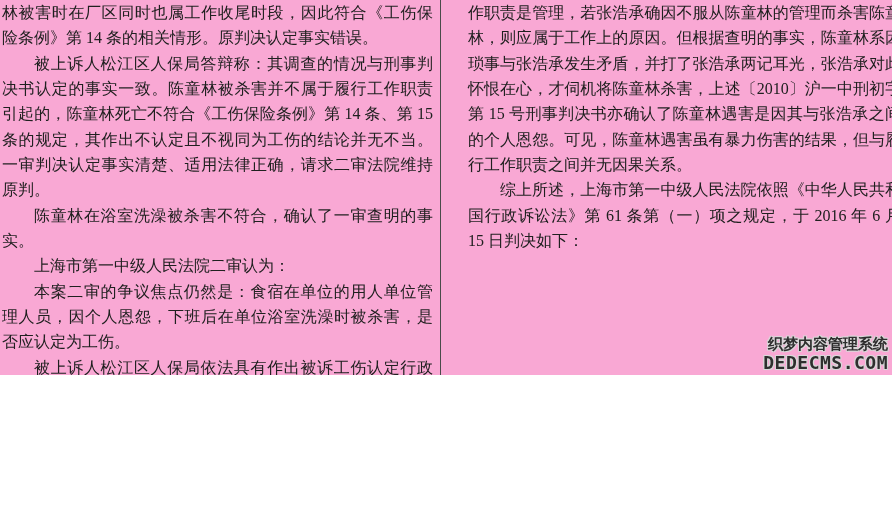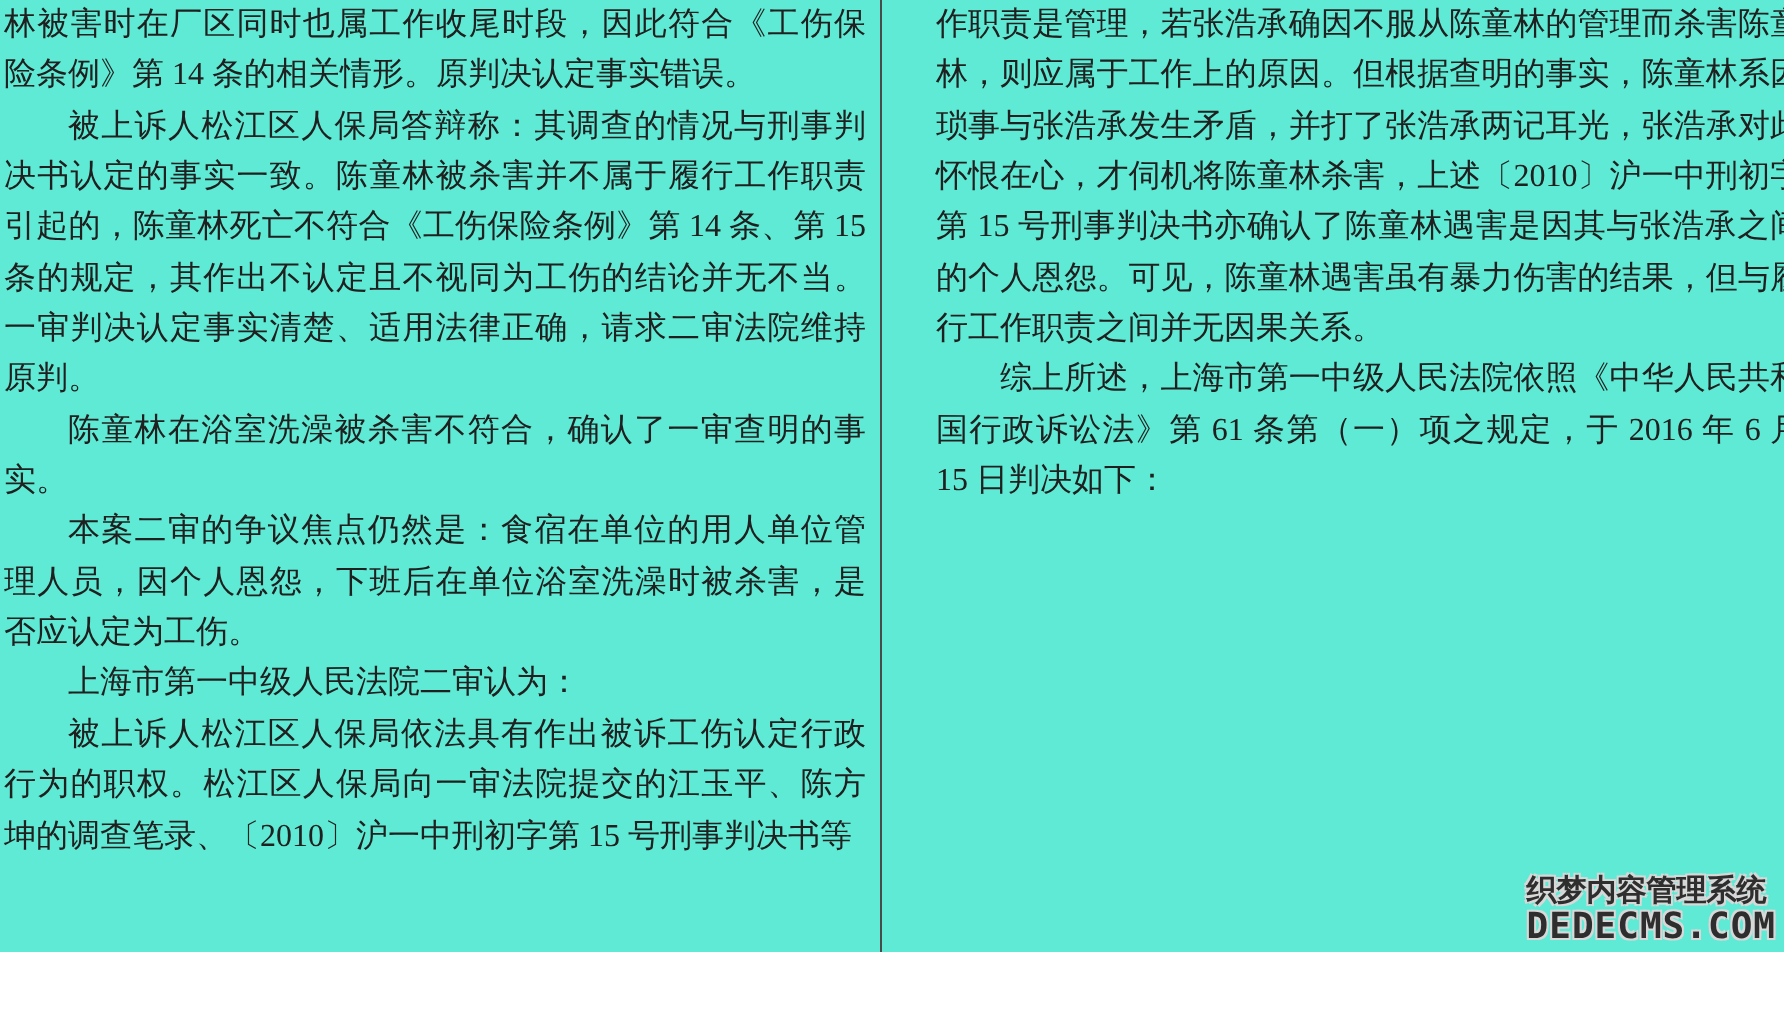--- a/index.html
+++ b/index.html
@@ -1,20 +1,20 @@
 <!DOCTYPE html>
 <html><head>
 <meta charset="utf-8">
 <style>
   html, body { margin: 0; padding: 0; background: #ffffff; }
   .page {
     position: relative;
     width: 892px;
-    height: 476px;
-    background: #5eead4;
+    height: 375px;
+    background: #f9a8d4;
     overflow: hidden;
     font-family: "Liberation Serif", "DejaVu Serif", serif;
     color: #202020;
   }
   .col {
     position: absolute;
     top: 0;
     font-size: 16px;
     line-height: 25.35px;
     text-align: justify;
@@ -29,20 +29,21 @@
     left: 440px;
     top: 0;
     width: 1px;
     height: 497px;
     background: #4a4a4a;
   }
   .watermark {
     position: absolute;
     right: 4px;
     bottom: 3px;
+    text-align: right;
     line-height: 1.06;
     user-select: none;
   }
   .wm-cn {
     display: block;
     font-family: "DejaVu Sans", sans-serif;
     font-weight: bold;
     font-size: 15px;
     color: #2e2e2e;
     text-shadow: -1px -1px 0 #d8d8d8, 1px -1px 0 #d8d8d8,
@@ -60,22 +61,22 @@
   }
 </style>
 </head>
 <body>
 
 <div class="page">
   <div class="col col-left">
       <p class="para">林被害时在厂区同时也属工作收尾时段，因此符合《工伤保险条例》第 14 条的相关情形。原判决认定事实错误。</p>
       <p class="para indent">被上诉人松江区人保局答辩称：其调查的情况与刑事判决书认定的事实一致。陈童林被杀害并不属于履行工作职责引起的，陈童林死亡不符合《工伤保险条例》第 14 条、第 15 条的规定，其作出不认定且不视同为工伤的结论并无不当。一审判决认定事实清楚、适用法律正确，请求二审法院维持原判。</p>
       <p class="para indent">陈童林在浴室洗澡被杀害不符合，确认了一审查明的事实。</p>
+      <p class="para indent">上海市第一中级人民法院二审认为：</p>
       <p class="para indent">本案二审的争议焦点仍然是：食宿在单位的用人单位管理人员，因个人恩怨，下班后在单位浴室洗澡时被杀害，是否应认定为工伤。</p>
-      <p class="para indent">上海市第一中级人民法院二审认为：</p>
       <p class="para indent">被上诉人松江区人保局依法具有作出被诉工伤认定行政行为的职权。松江区人保局向一审法院提交的江玉平、陈方坤的调查笔录、〔2010〕沪一中刑初字第 15 号刑事判决书等</p>
     </div>
   <div class="divider"></div>
   <div class="col col-right">
       <p class="para">作职责是管理，若张浩承确因不服从陈童林的管理而杀害陈童林，则应属于工作上的原因。但根据查明的事实，陈童林系因琐事与张浩承发生矛盾，并打了张浩承两记耳光，张浩承对此怀恨在心，才伺机将陈童林杀害，上述〔2010〕沪一中刑初字第 15 号刑事判决书亦确认了陈童林遇害是因其与张浩承之间的个人恩怨。可见，陈童林遇害虽有暴力伤害的结果，但与履行工作职责之间并无因果关系。</p>
       <p class="para indent">综上所述，上海市第一中级人民法院依照《中华人民共和国行政诉讼法》第 61 条第（一）项之规定，于 2016 年 6 月 15 日判决如下：</p>
     </div>
   <div class="watermark">
     <span class="wm-cn">织梦内容管理系统</span>
     <span class="wm-en">DEDECMS.COM</span>

